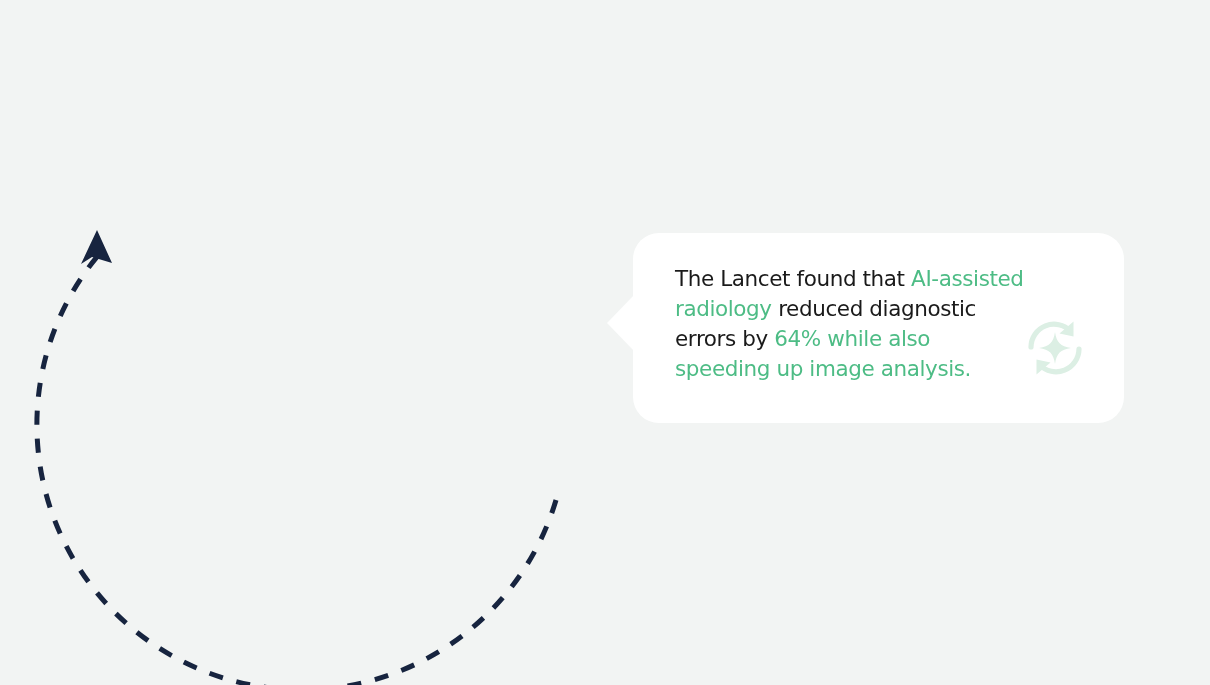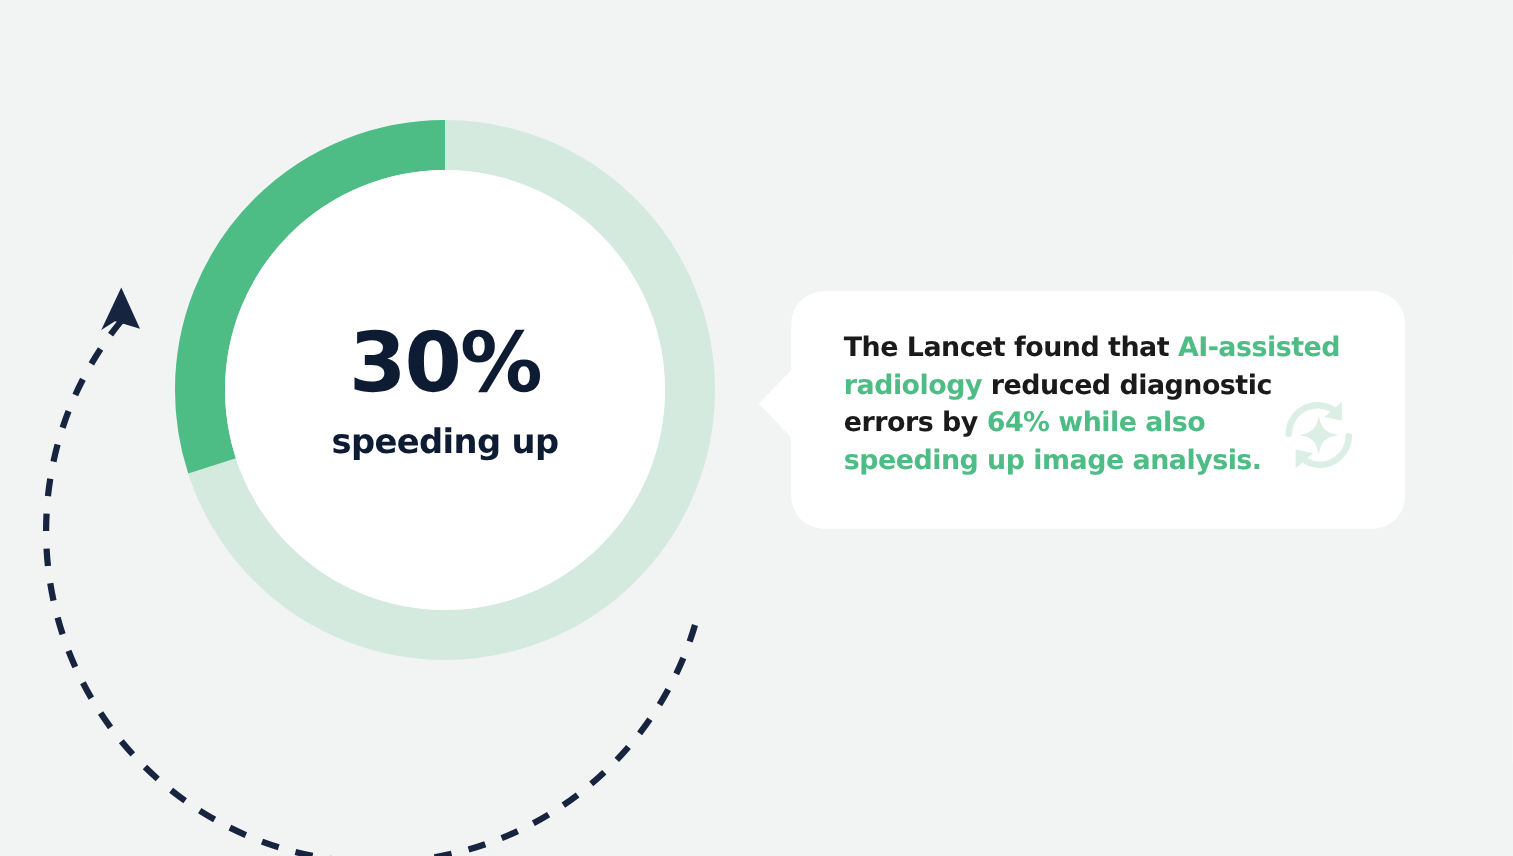--- a/index.html
+++ b/index.html
@@ -91,21 +91,21 @@
     border-top: 28px solid transparent;
     border-bottom: 28px solid transparent;
     border-right: 27px solid #FFFFFF;
   }
   #callout-text {
     position: absolute;
     left: 42px;
     top: 31px;
     width: 400px;
     font-family: "DejaVu Sans", sans-serif;
-    font-weight: 700;
+    font-weight: 400;
     font-size: 21.5px;
     line-height: 30px;
     letter-spacing: -0.4px;
     color: #1A1A1A;
     white-space: pre-wrap;
   }
   #callout-text .hl {
     color: #4DBC85;
   }
   #callout-icon {
@@ -124,34 +124,20 @@
 </head>
 <body>
 
 <div id="stage">
 
   <svg id="orbit-svg" viewBox="0 0 1210 685" xmlns="http://www.w3.org/2000/svg">
     <path d="M 556 500 A 265 265 0 1 1 101 252" fill="none" stroke="#17243F" stroke-width="5" stroke-linecap="butt" stroke-dasharray="14 14"></path>
     <polygon points="97,230 112,263 92,257 81,264" fill="#17243F"></polygon>
   </svg>
 
-  <div id="donut-wrap">
-    <svg id="donut-svg" viewBox="0 0 432 432" xmlns="http://www.w3.org/2000/svg">
-
-      <circle cx="216" cy="216" r="196" fill="none" stroke="#D4EADE" stroke-width="40"></circle>
-
-      <circle cx="216" cy="216" r="196" fill="none" stroke="#4DBC85" stroke-width="40" stroke-dasharray="369.5 862.1" stroke-dashoffset="0" transform="rotate(-90 216 216) scale(1,-1) translate(0,-432)"></circle>
-
-      <circle cx="216" cy="216" r="176" fill="#FFFFFF"></circle>
-    </svg>
-    <div id="donut-center">
-      <div id="donut-value">30%</div>
-      <div id="donut-caption">speeding up</div>
-    </div>
-  </div>
 
   <div id="callout">
     <div id="callout-tail"></div>
 
     <div id="callout-text"><span>The Lancet found that </span><span class="hl">AI-assisted
 radiology</span><span> reduced diagnostic
 errors by </span><span class="hl">64% while also
 speeding up image analysis.</span></div>
 
     <div id="callout-icon">

